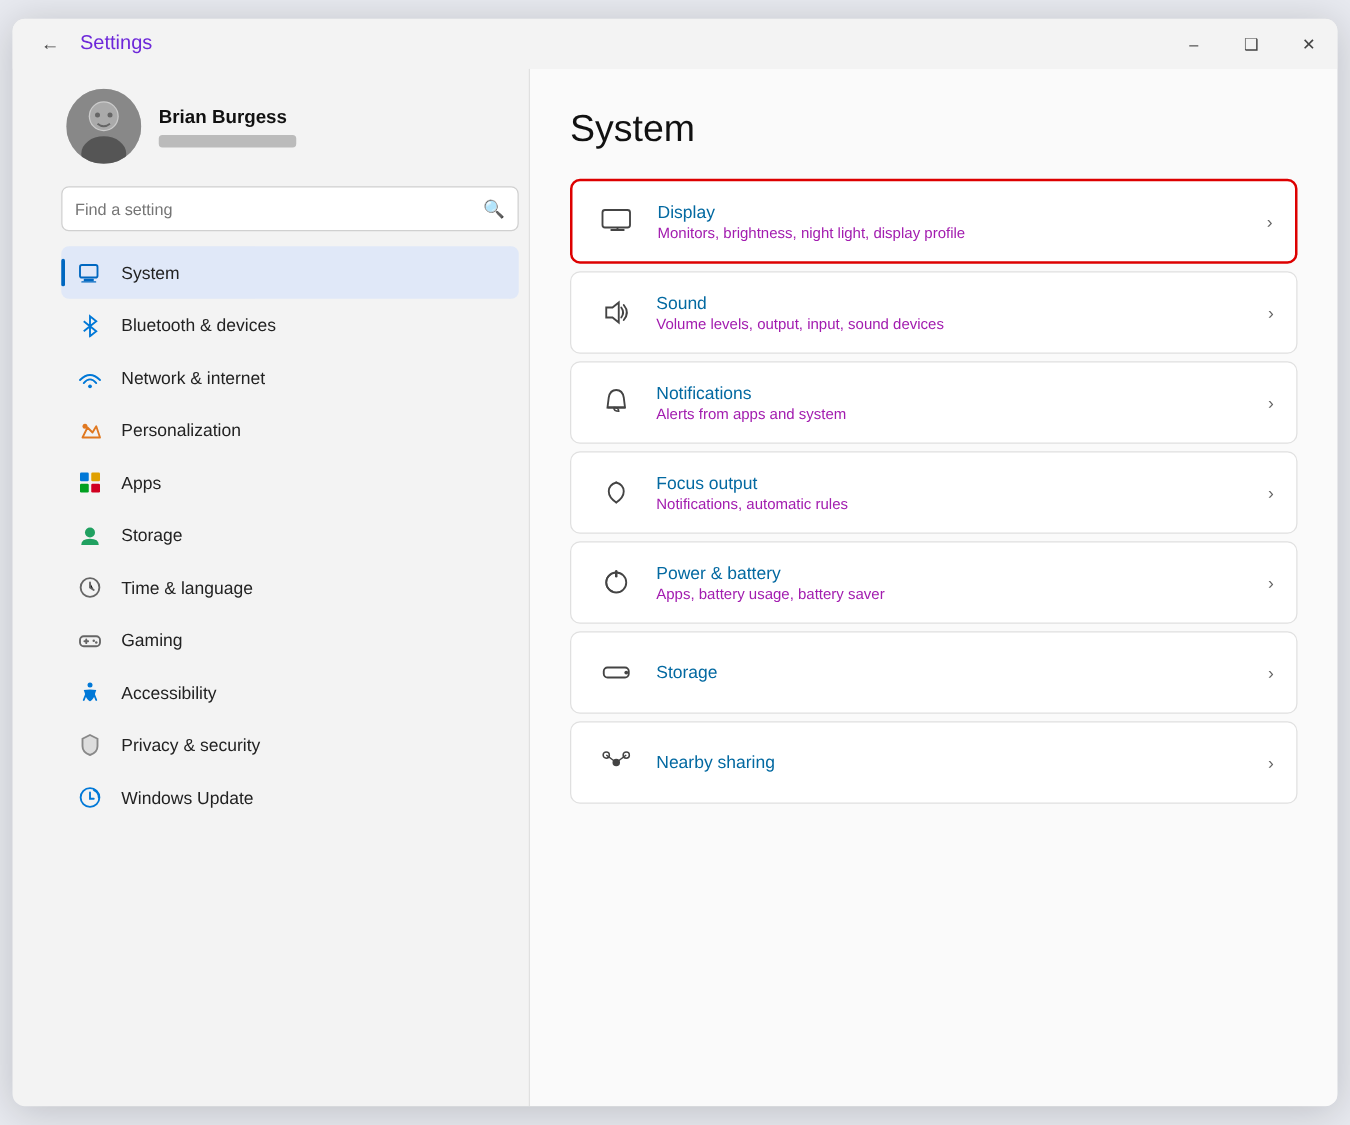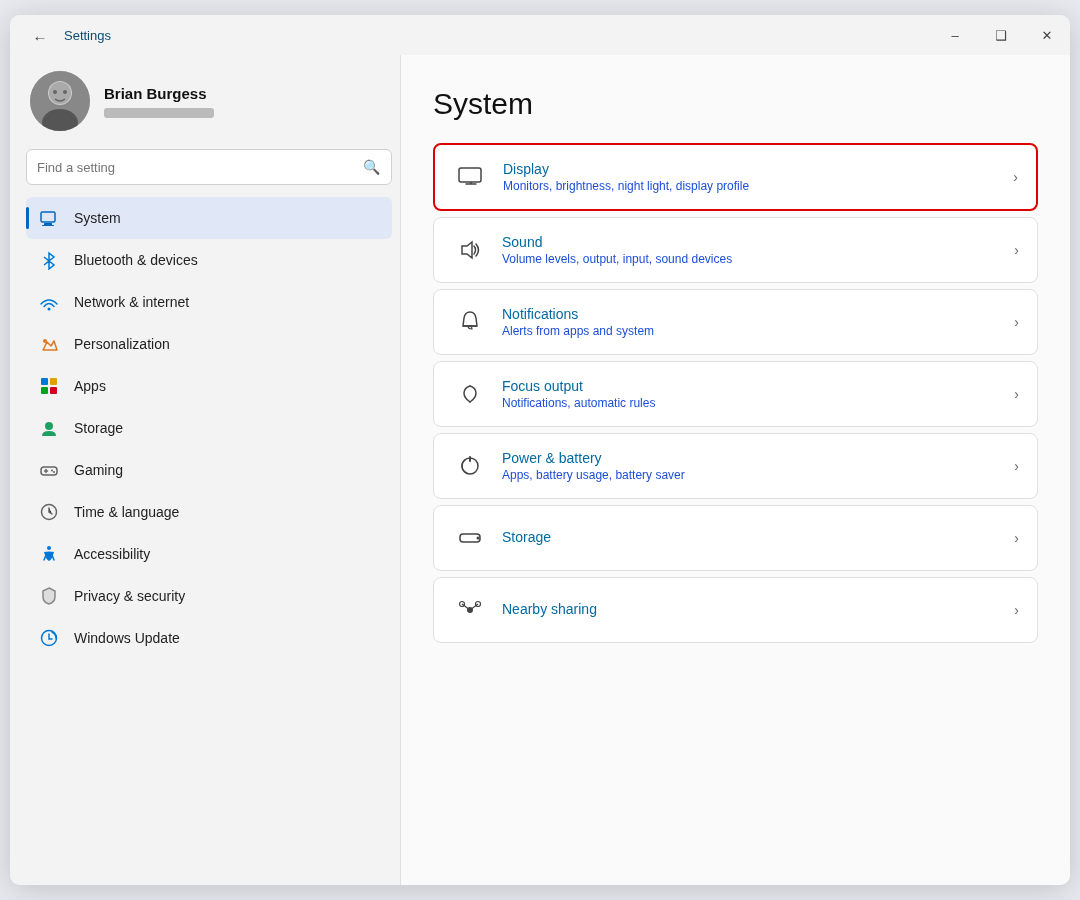--- a/index.html
+++ b/index.html
@@ -31,22 +31,22 @@
       justify-content: space-between;
       padding: 0 0 0 16px;
       flex-shrink: 0;
     }
     .titlebar-left {
       display: flex;
       align-items: center;
       gap: 10px;
     }
     .titlebar-title {
-      font-size: 13px;
-      color: #0c4a6e;
+      font-size: 16px;
+      color: #6d28d9;
     }
     .titlebar-back {
       width: 28px;
       height: 28px;
       border-radius: 50%;
       border: none;
       background: transparent;
       cursor: pointer;
       display: flex;
       align-items: center;
@@ -67,20 +67,21 @@
       display: flex;
       align-items: center;
       justify-content: center;
       font-size: 13px;
       color: #444;
     }
     .content {
       display: flex;
       flex: 1;
       overflow: hidden;
+      padding-left: 23px;
     }
     .sidebar {
       width: 390px;
       background: #f3f3f3;
       display: flex;
       flex-direction: column;
       padding: 16px 8px 16px 16px;
       flex-shrink: 0;
       overflow-y: auto;
     }
@@ -222,21 +223,21 @@
       margin-left: 14px;
     }
     .settings-item-title {
       font-size: 14px;
       font-weight: 500;
       color: #0369a1;
       margin-bottom: 2px;
     }
     .settings-item-desc {
       font-size: 12px;
-      color: #1d4ed8;
+      color: #a21caf;
     }
     .chevron {
       color: #666;
       font-size: 14px;
     }
   </style>
 </head>
 <body>
 
 <div class="window">
@@ -342,43 +343,43 @@
               <circle cx="10" cy="8" r="4" fill="#20a060"></circle>
               <path d="M3 18 Q3 13 10 13 Q17 13 17 18" fill="#20a060"></path>
             </svg>
           </div>
           <span class="nav-label">Storage</span>
         </div>
 
         <div class="nav-item">
           <div class="nav-icon">
             <svg width="20" height="20" viewBox="0 0 20 20">
+              <circle cx="10" cy="10" r="7.5" stroke="#666" stroke-width="1.5" fill="none"></circle>
+              <path d="M10 6 L10 10 L13 12" stroke="#666" stroke-width="1.5" stroke-linecap="round"></path>
+            </svg>
+          </div>
+          <span class="nav-label">Time &amp; language</span>
+        </div>
+
+        <div class="nav-item">
+          <div class="nav-icon">
+            <svg width="20" height="20" viewBox="0 0 20 20">
               <rect x="2" y="7" width="16" height="8" rx="3" stroke="#666" stroke-width="1.5" fill="none"></rect>
               <line x1="7" y1="9.5" x2="7" y2="12.5" stroke="#666" stroke-width="1.5" stroke-linecap="round"></line>
               <line x1="5.5" y1="11" x2="8.5" y2="11" stroke="#666" stroke-width="1.5" stroke-linecap="round"></line>
               <circle cx="13" cy="10.5" r="1" fill="#666"></circle>
               <circle cx="15" cy="12" r="1" fill="#666"></circle>
             </svg>
           </div>
           <span class="nav-label">Gaming</span>
         </div>
 
         <div class="nav-item">
           <div class="nav-icon">
             <svg width="20" height="20" viewBox="0 0 20 20">
-              <circle cx="10" cy="10" r="7.5" stroke="#666" stroke-width="1.5" fill="none"></circle>
-              <path d="M10 6 L10 10 L13 12" stroke="#666" stroke-width="1.5" stroke-linecap="round"></path>
-            </svg>
-          </div>
-          <span class="nav-label">Time &amp; language</span>
-        </div>
-
-        <div class="nav-item">
-          <div class="nav-icon">
-            <svg width="20" height="20" viewBox="0 0 20 20">
               <circle cx="10" cy="4" r="2" fill="#0078d7"></circle>
               <path d="M5 8 Q10 7 15 8 L13 14 Q11 17 10 17 Q9 17 7 14 Z" fill="#0078d7"></path>
               <path d="M7 11 L5 16" stroke="#0078d7" stroke-width="1.5" stroke-linecap="round"></path>
               <path d="M13 11 L15 16" stroke="#0078d7" stroke-width="1.5" stroke-linecap="round"></path>
             </svg>
           </div>
           <span class="nav-label">Accessibility</span>
         </div>
 
         <div class="nav-item">

